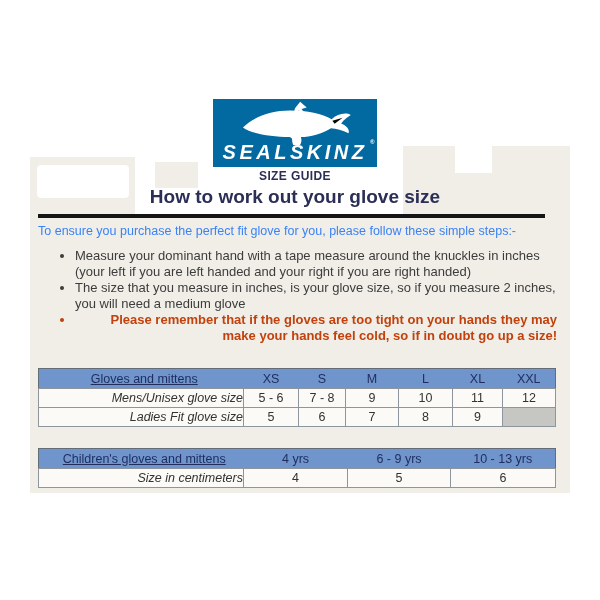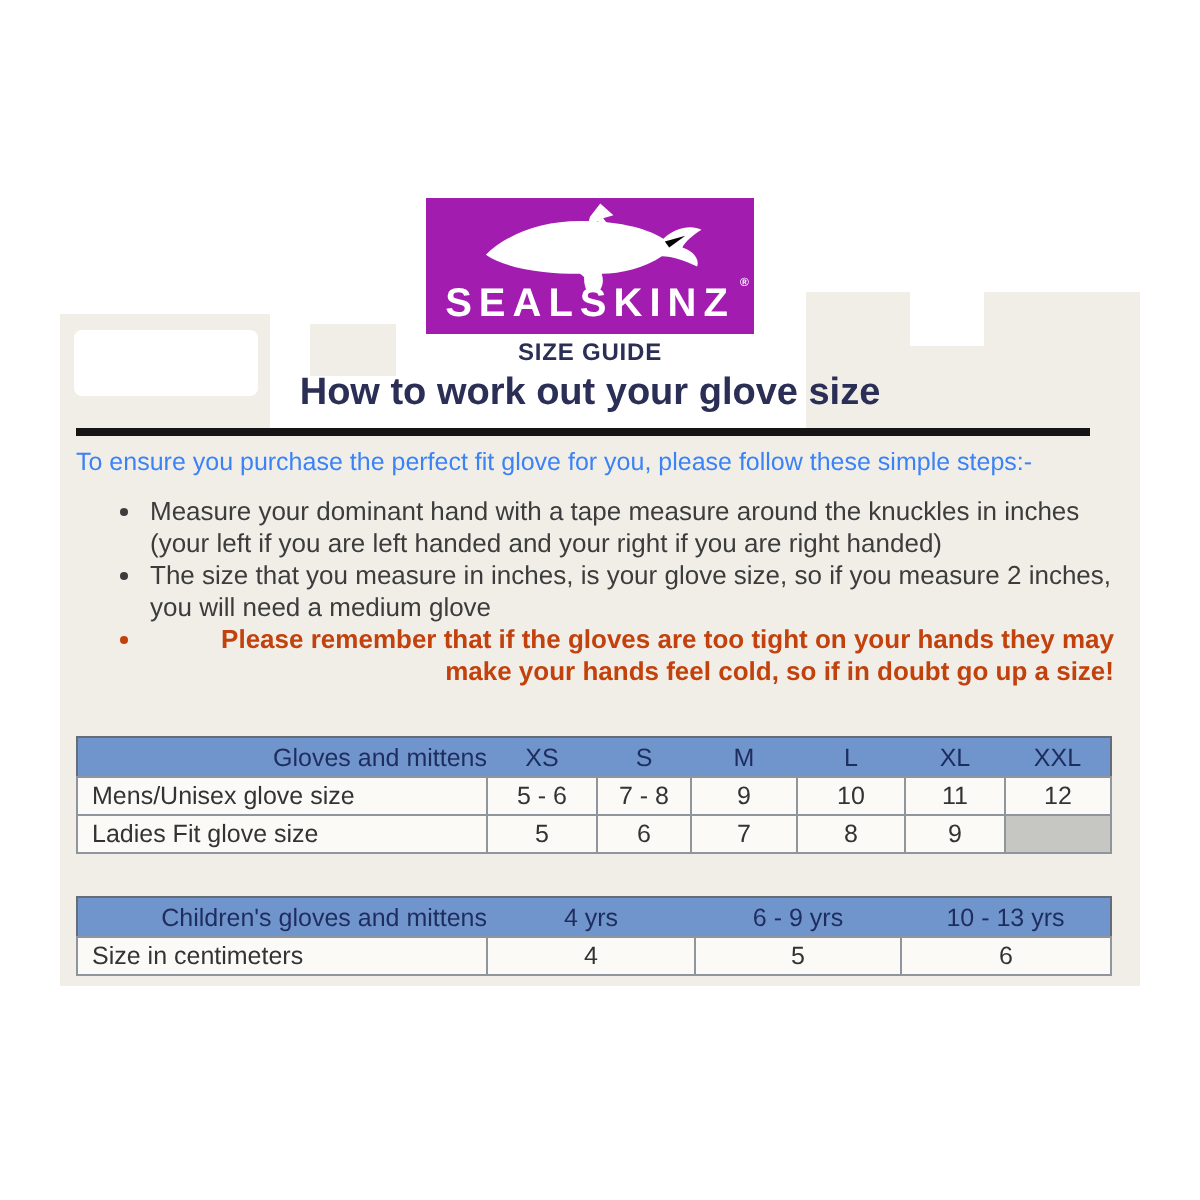--- a/index.html
+++ b/index.html
@@ -9,22 +9,22 @@
 
   
   .panel-main  { position:absolute; left:30px;  top:215px; width:540px; height:278px; background:#f0eee7; }
   .panel-left  { position:absolute; left:30px;  top:157px; width:105px; height:58px;  background:#f0eee7; }
   .panel-right { position:absolute; left:403px; top:146px; width:167px; height:69px;  background:#f0eee7; }
   .white-box   { position:absolute; left:37px;  top:165px; width:92px;  height:33px;  background:#ffffff; border-radius:4px; }
   .white-notch { position:absolute; left:455px; top:146px; width:37px;  height:27px;  background:#ffffff; }
   .patch-mid   { position:absolute; left:155px; top:162px; width:43px;  height:26px;  background:#f0eee7; }
 
   
-  .logo { position:absolute; left:213px; top:99px; width:164px; height:68px; background:#a21caf;
-          display:flex; flex-direction:column; align-items:center; justify-content:flex-end; }
+  .logo { position:absolute; left:213px; top:99px; width:164px; height:68px; background:#0369a1;
+          display:flex; flex-direction:column; align-items:center; justify-content:flex-end;font-style:italic; }
   .logo svg { position:absolute; top:2px; left:10px; }
   .logo-word { position:relative; color:#ffffff; font-weight:bold; font-size:20px;
                letter-spacing:3.5px; line-height:1; padding-bottom:5px; white-space:nowrap; }
   .logo-tm { position:absolute; right:-7px; top:-3px; font-size:6px; letter-spacing:0; }
 
   .size-guide { position:absolute; left:195px; top:169px; width:200px; text-align:center;
                 color:#2b2e55; font-weight:bold; font-size:12px; letter-spacing:0.4px; }
   .subtitle   { position:absolute; left:145px; top:186px; width:300px; text-align:center;
                 color:#2b2e55; font-weight:bold; font-size:19px; }
 
@@ -38,24 +38,24 @@
   .steps li { color:#3c3c3c; font-size:13px; line-height:15.5px; margin-bottom:1px; }
   .steps li.bold { font-weight:bold; color:#c2410c;text-align:right; }
 
   
   table.size { position:absolute; left:38px; width:517px; border-collapse:collapse;
                border:1px solid #646c78; font-size:12.5px; table-layout:fixed; }
   .t-adult    { top:368px; }
   .t-children { top:448px; }
   table.size th { background:#7094cc; color:#1e2d5e; font-weight:normal; height:20px;
                   text-align:center; overflow:hidden; white-space:nowrap; }
-  table.size th.lbl { text-align:right; padding-left:6px; }
+  table.size th.lbl { text-align:center; padding-left:6px;text-decoration:underline; }
   table.size td { background:#fbfaf6; color:#333333; height:19px; text-align:center;
                   border:1px solid #8f959d; overflow:hidden; white-space:nowrap; }
-  table.size td.lbl { text-align:left; padding-left:7px; }
+  table.size td.lbl { text-align:right; padding-left:7px;font-style:italic; }
   table.size td.disabled { background:#c6c6c2; }
 </style>
 </head>
 <body>
 
 <div class="page">
 
   <div class="panel-left"></div>
   <div class="panel-right"></div>
   <div class="patch-mid"></div>

